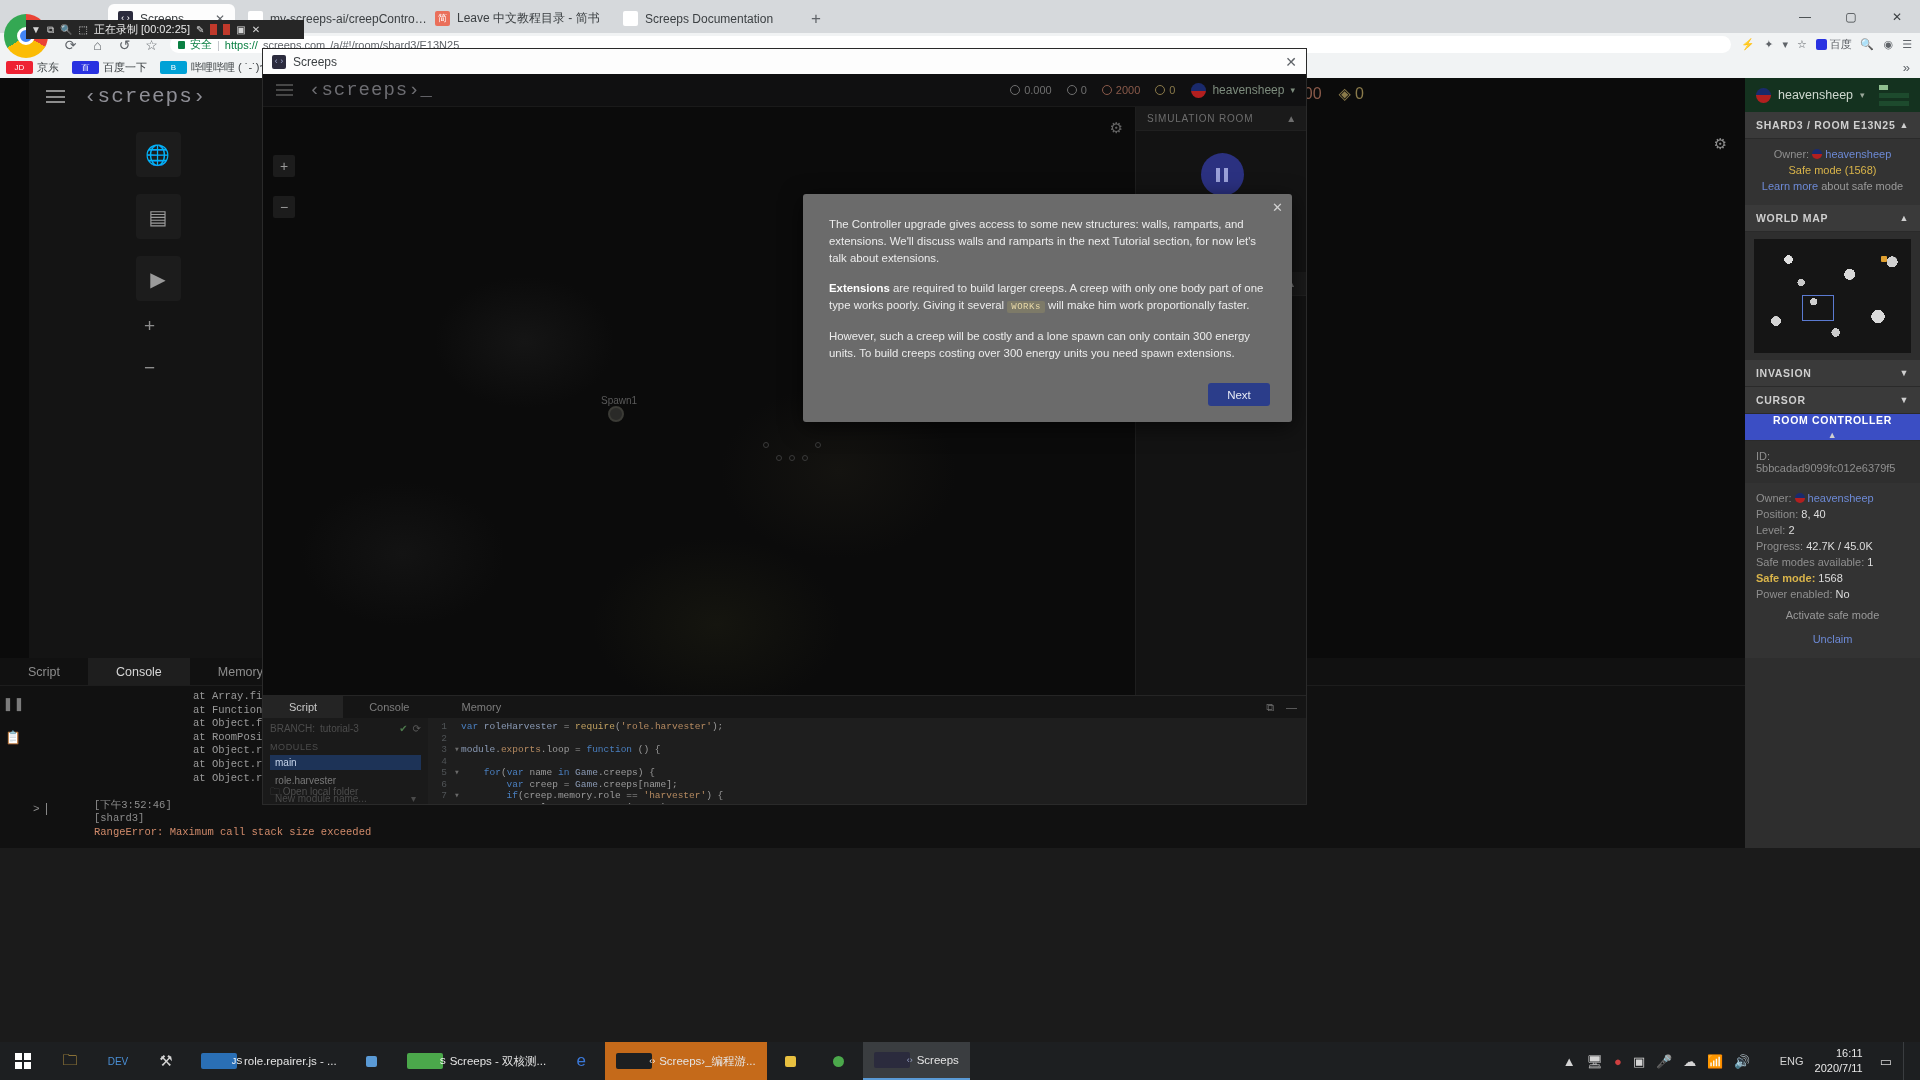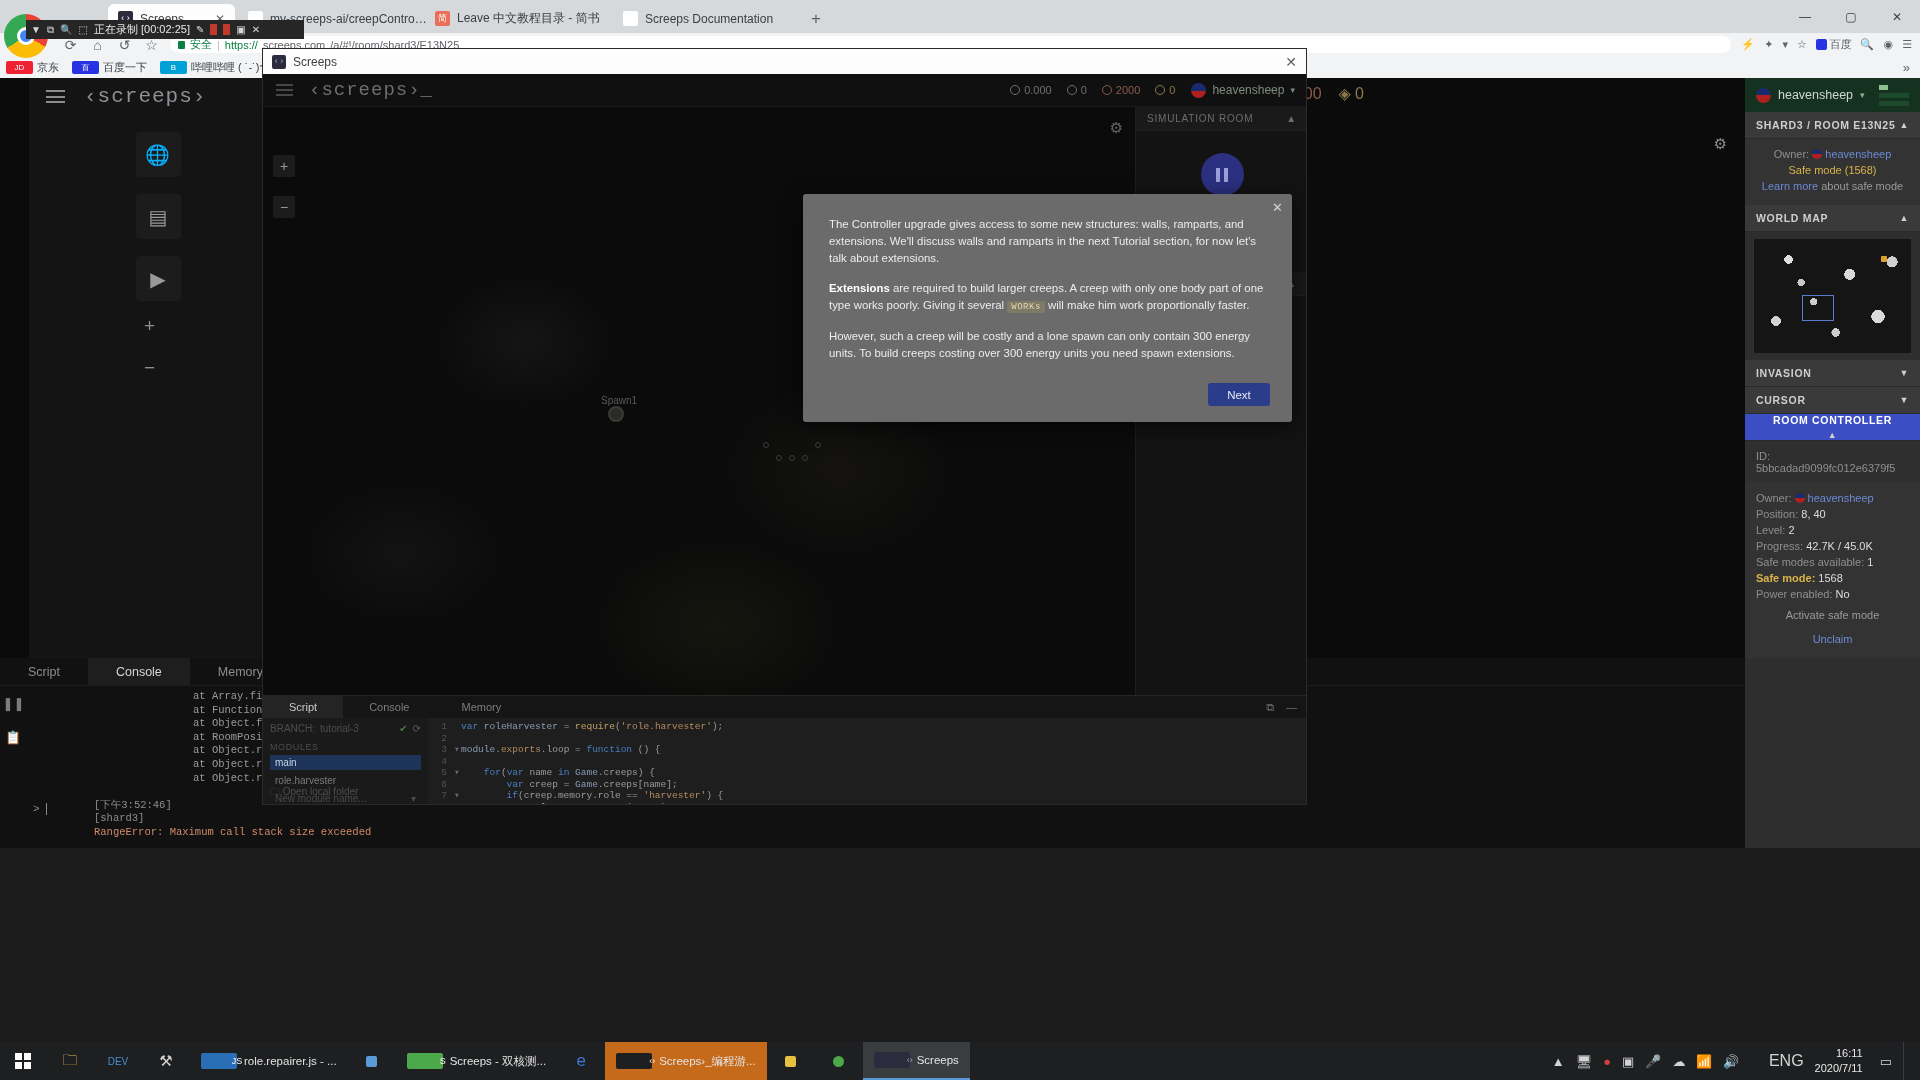--- a/index.html
+++ b/index.html
@@ -740,21 +740,21 @@
 
   <div id="tray">
     <span>▲</span>
     <span>🖥</span>
     <span style="color:#d04040;">●</span>
     <span>▣</span>
     <span>🎤</span>
     <span>☁</span>
     <span>📶</span>
     <span>🔊</span>
-    <span style="font-size:16px;padding-left:18px;">ENG</span>
+    <span style="font-size:11px;padding-left:18px;">ENG</span>
     <span id="clock">
       <div>16:11</div>
       <div>2020/7/11</div>
     </span>
     <span>▭</span>
     <span id="shownd"></span>
   </div>
 </div>
 
 </body></html>

